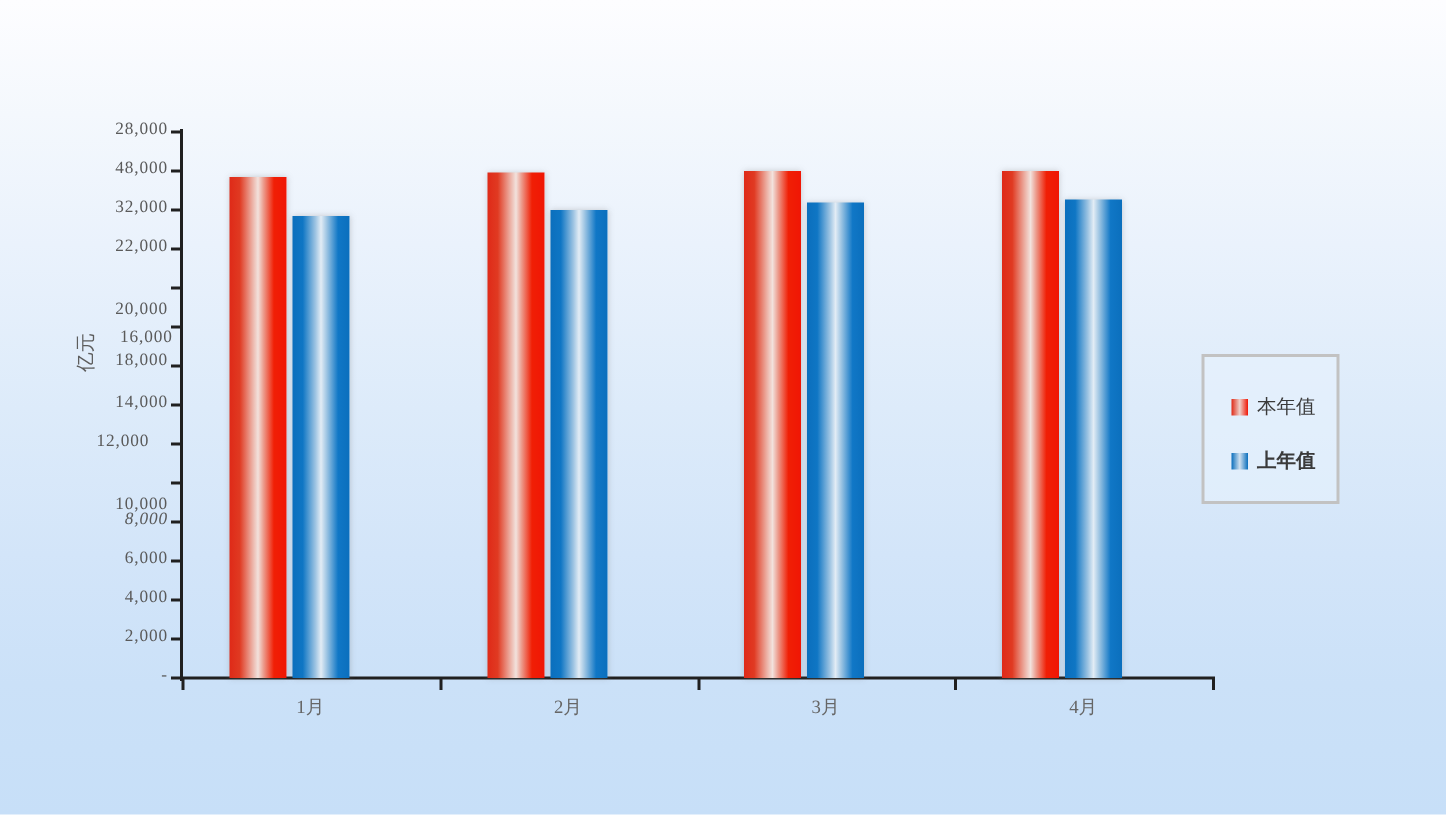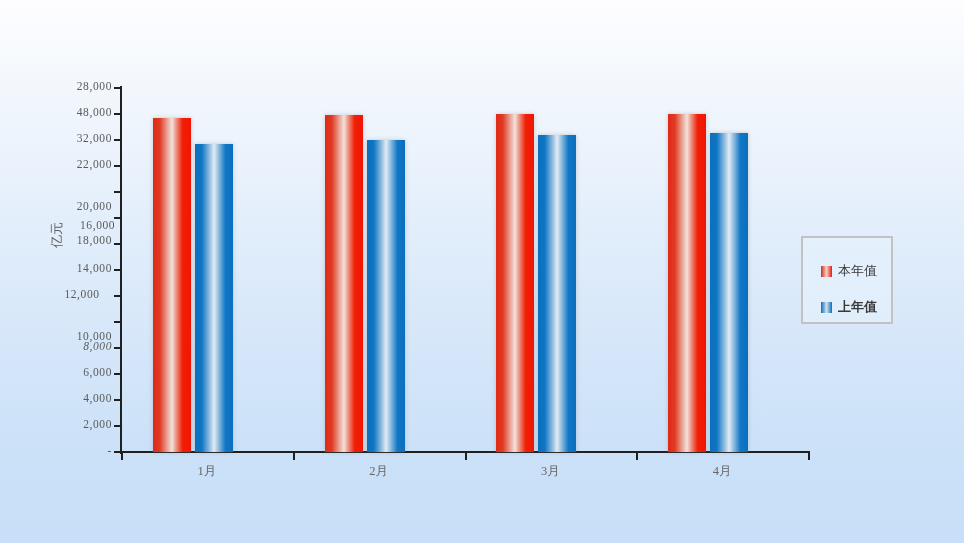--- a/index.html
+++ b/index.html
@@ -150,21 +150,21 @@
         #0b6fbd 100%);
     box-shadow: 0 0 4px rgba(120,120,120,0.35);
   }
 
   
   #legend {
     position: absolute;
     left: 801px;
     top: 236px;
     width: 92px;
-    height: 88px;
+    height: 100px;
     border: 2px solid #c2c2c2;
     background: rgba(232,242,253,0.55);
   }
   .legend-row {
     position: absolute;
     left: 18px;
     display: flex;
     align-items: center;
     gap: 6px;
   }

